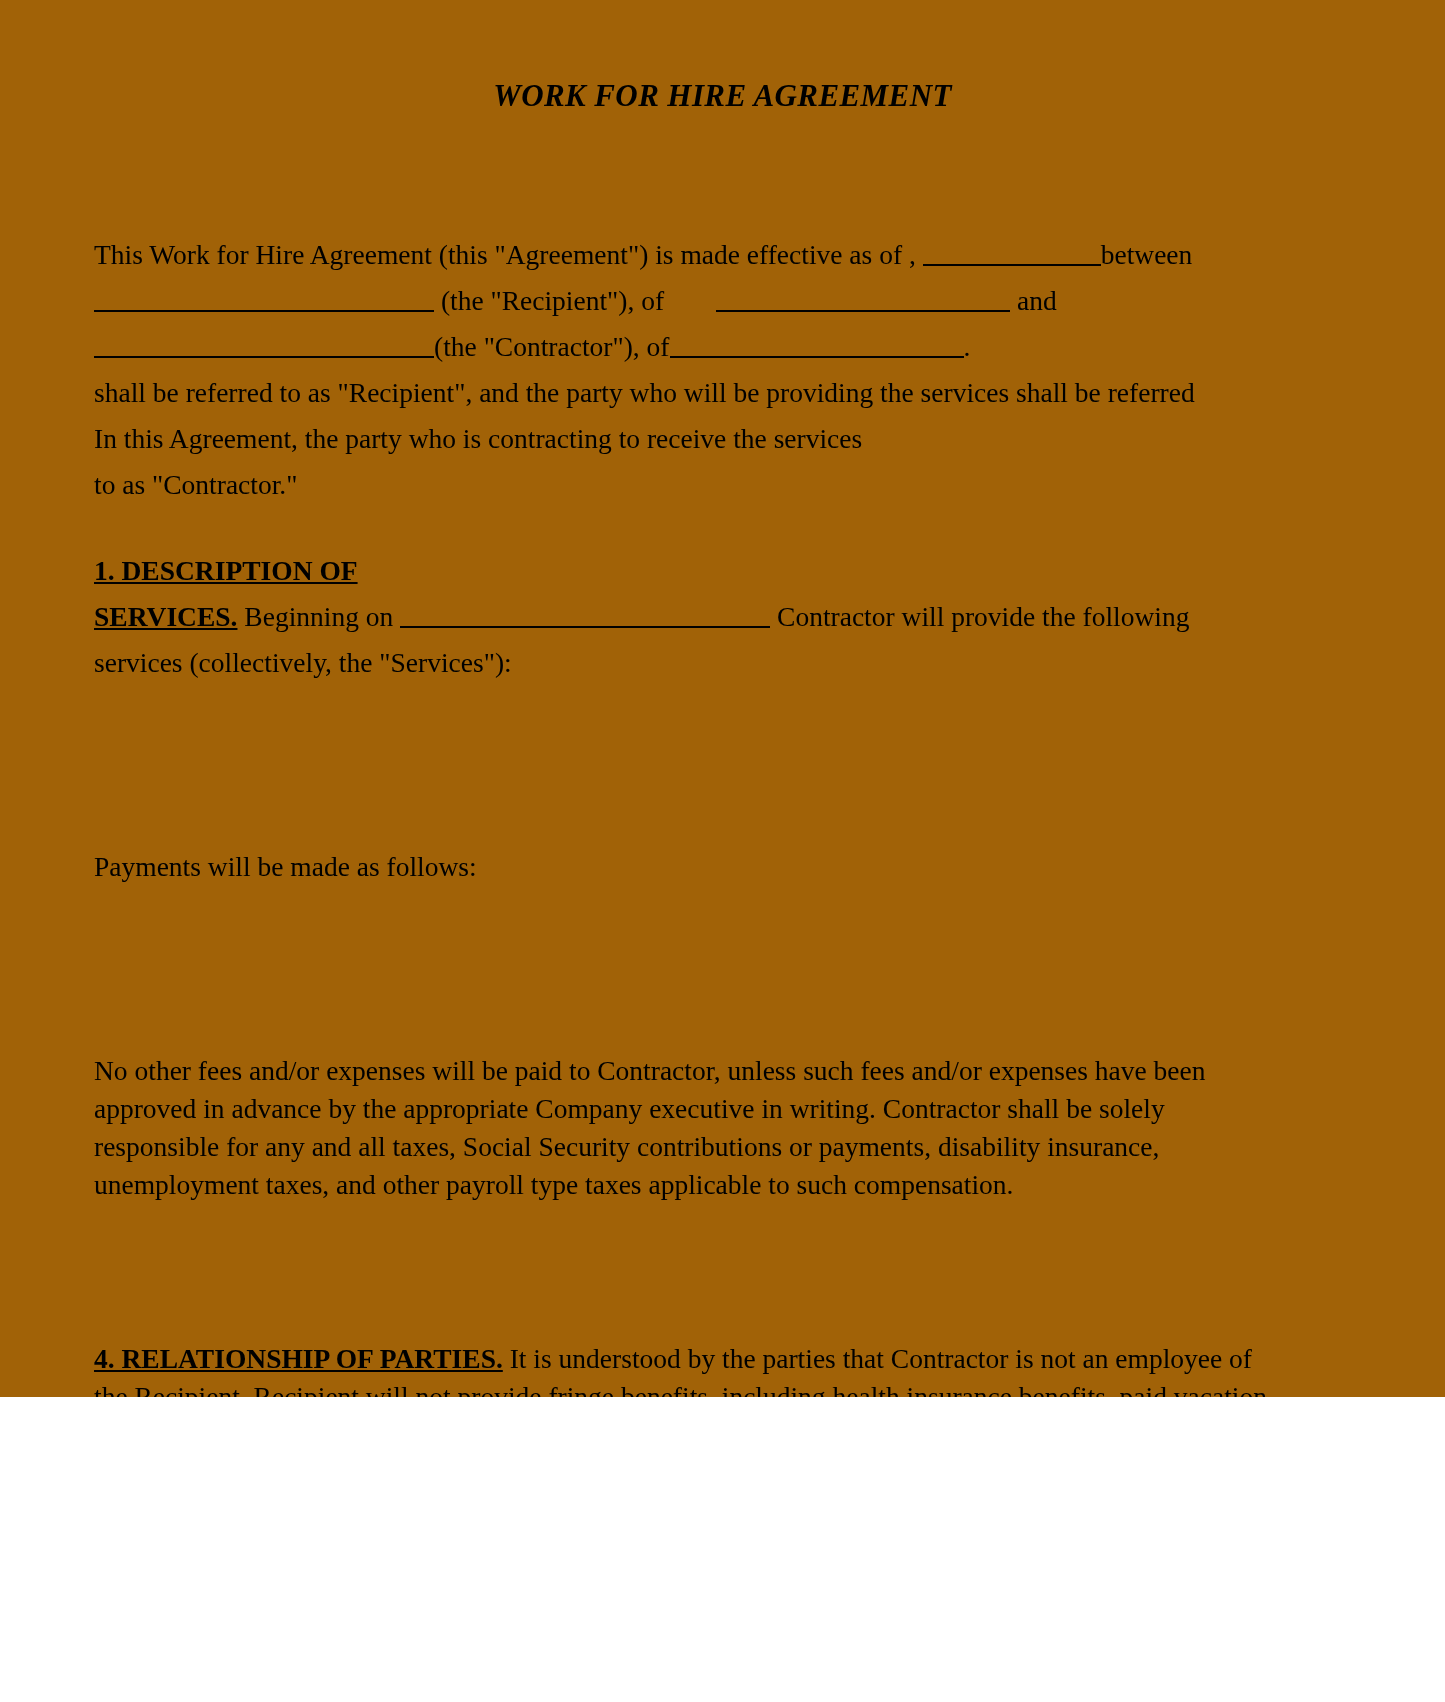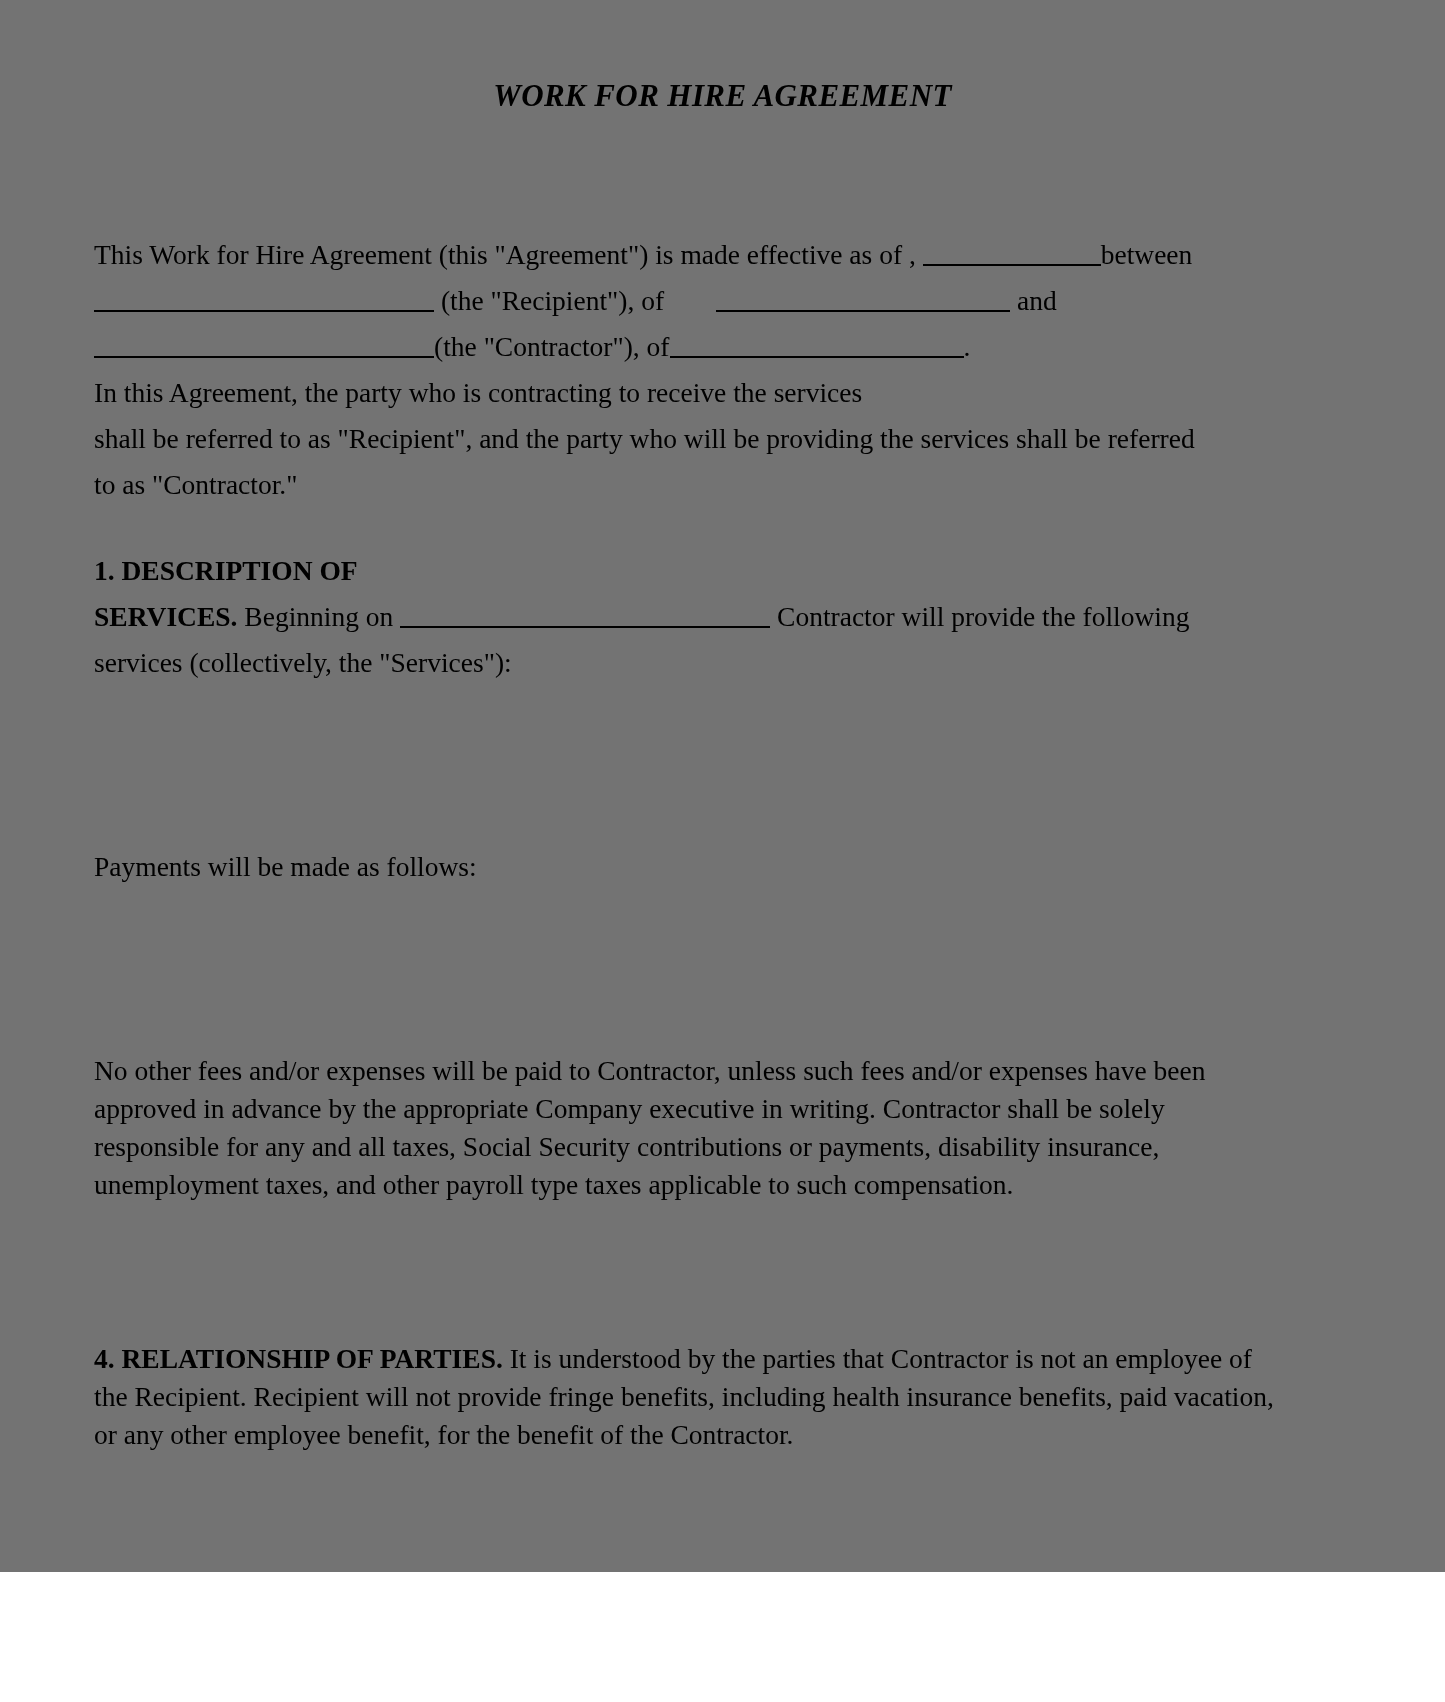--- a/index.html
+++ b/index.html
@@ -10,22 +10,22 @@
   body {
     width: 1445px;
     height: 1702px;
     font-family: "Liberation Serif", "DejaVu Serif", serif;
     color: #000000;
     -webkit-font-smoothing: antialiased;
   }
   .page {
     position: relative;
     width: 1445px;
-    height: 1572px;
-    background: #737373;
+    height: 1397px;
+    background: #a16207;
     overflow: hidden;
     box-sizing: border-box;
   }
   .doc-title {
     position: absolute;
     left: 0;
     top: 78px;
     width: 1445px;
     text-align: center;
     font-weight: bold;
@@ -41,21 +41,21 @@
   }
   p.para {
     margin: 8px;
     font-size: 27.5px;
     line-height: 38px;
     text-align: left;
   }
   .gap-s  { height: 32px; }
   .gap-m  { height: 56px; }
   .gap-xl { height: 150px; }
-  .bold { font-weight: bold; }
+  .bold { font-weight: bold; text-decoration: underline; }
   .blank {
     display: inline-block;
     border-bottom: 2px solid #000;
     vertical-align: baseline;
     height: 1.02em;
     margin-bottom: -2px;
   }
   .b-sm   { width: 178px; }
   .b-md   { width: 294px; }
   .b-lg   { width: 340px; }
@@ -70,22 +70,22 @@
   <div class="doc-title">WORK FOR HIRE AGREEMENT</div>
 
   <div class="body-wrap">
 
     <p class="para"><span>This Work for Hire Agreement (this "Agreement") is made effective as of ,</span> <span class="blank b-sm"></span><span>between</span></p>
 
     <p class="para"><span class="blank b-lg"></span> <span>(the "Recipient"), of</span><span class="sp-wide"></span><span class="blank b-md"></span> <span>and</span></p>
 
     <p class="para"><span class="blank b-lg"></span><span>(the "Contractor"), of</span><span class="blank b-md"></span><span>.</span></p>
 
+    <p class="para">shall be referred to as "Recipient", and the party who will be providing the  services shall be referred</p>
     <p class="para">In this Agreement, the party who is contracting to  receive the services</p>
-    <p class="para">shall be referred to as "Recipient", and the party who will be providing the  services shall be referred</p>
     <p class="para">to as "Contractor."</p>
 
     <div class="gap-s"></div>
 
     <p class="para bold">1. DESCRIPTION OF</p>
     <p class="para"><span class="bold">SERVICES.</span> <span>Beginning on</span> <span class="blank b-xl"></span> <span>Contractor will provide the following</span></p>
     <p class="para">services (collectively, the "Services"):</p>
 
     <div class="gap-xl"></div>
 

